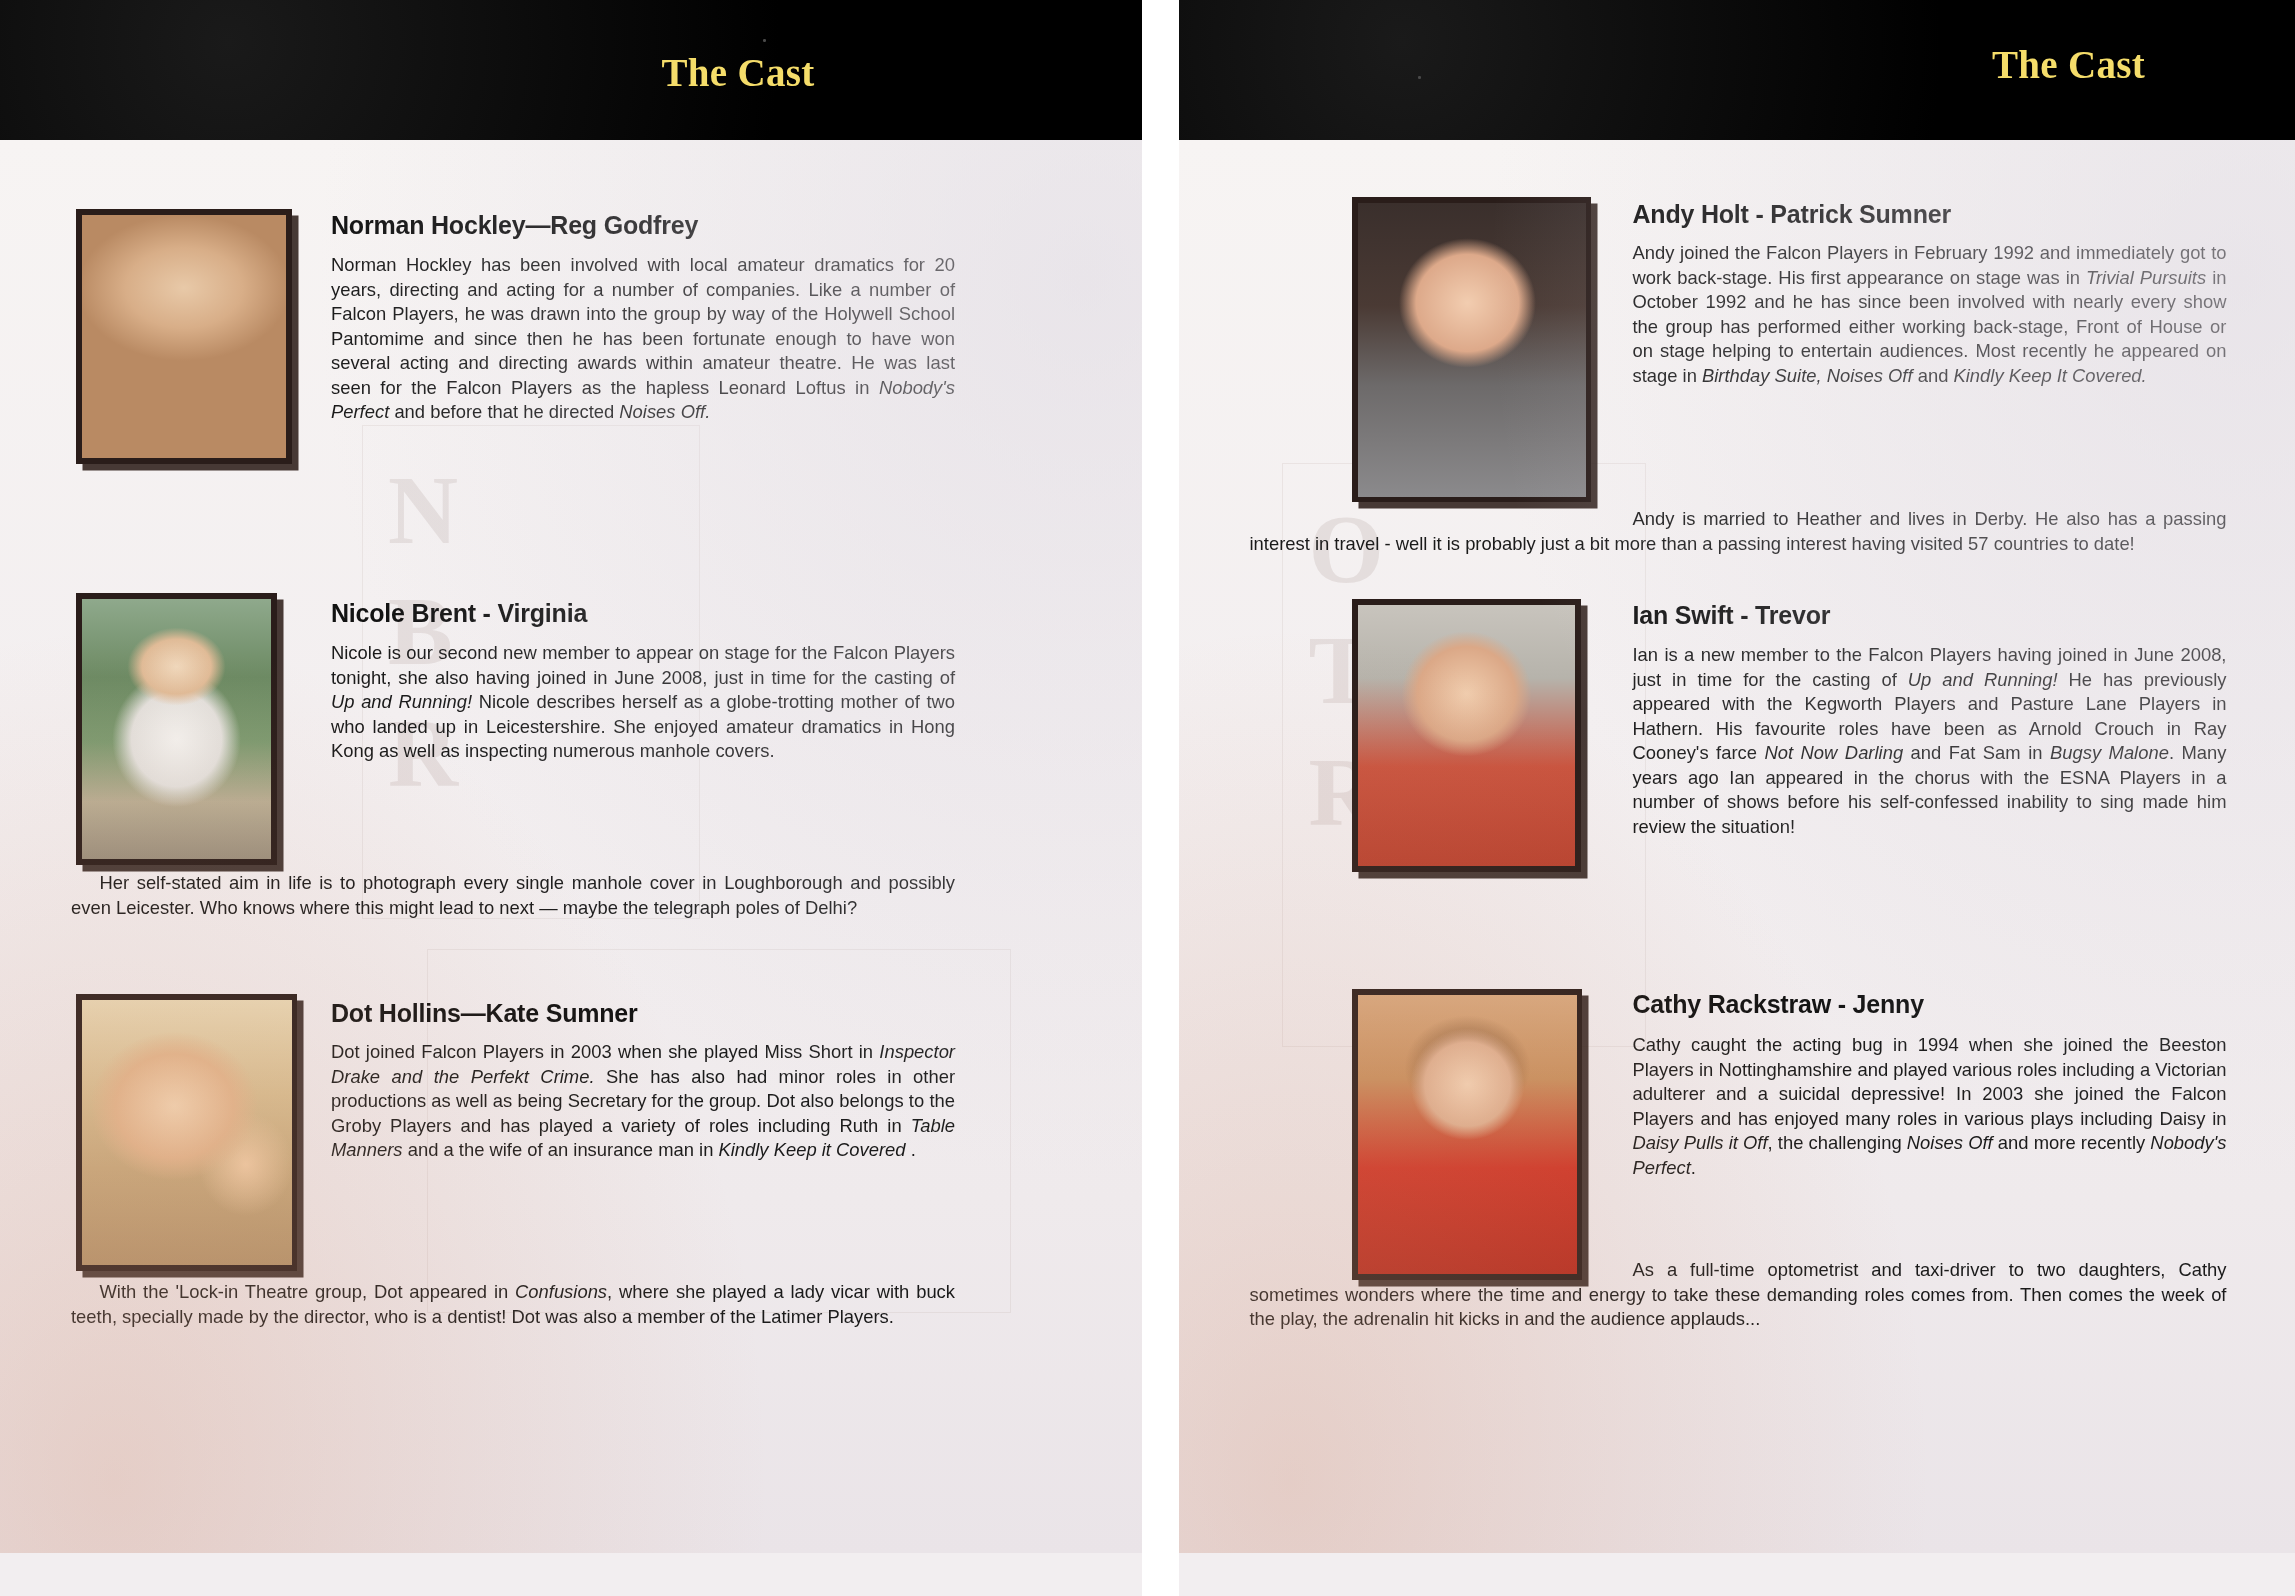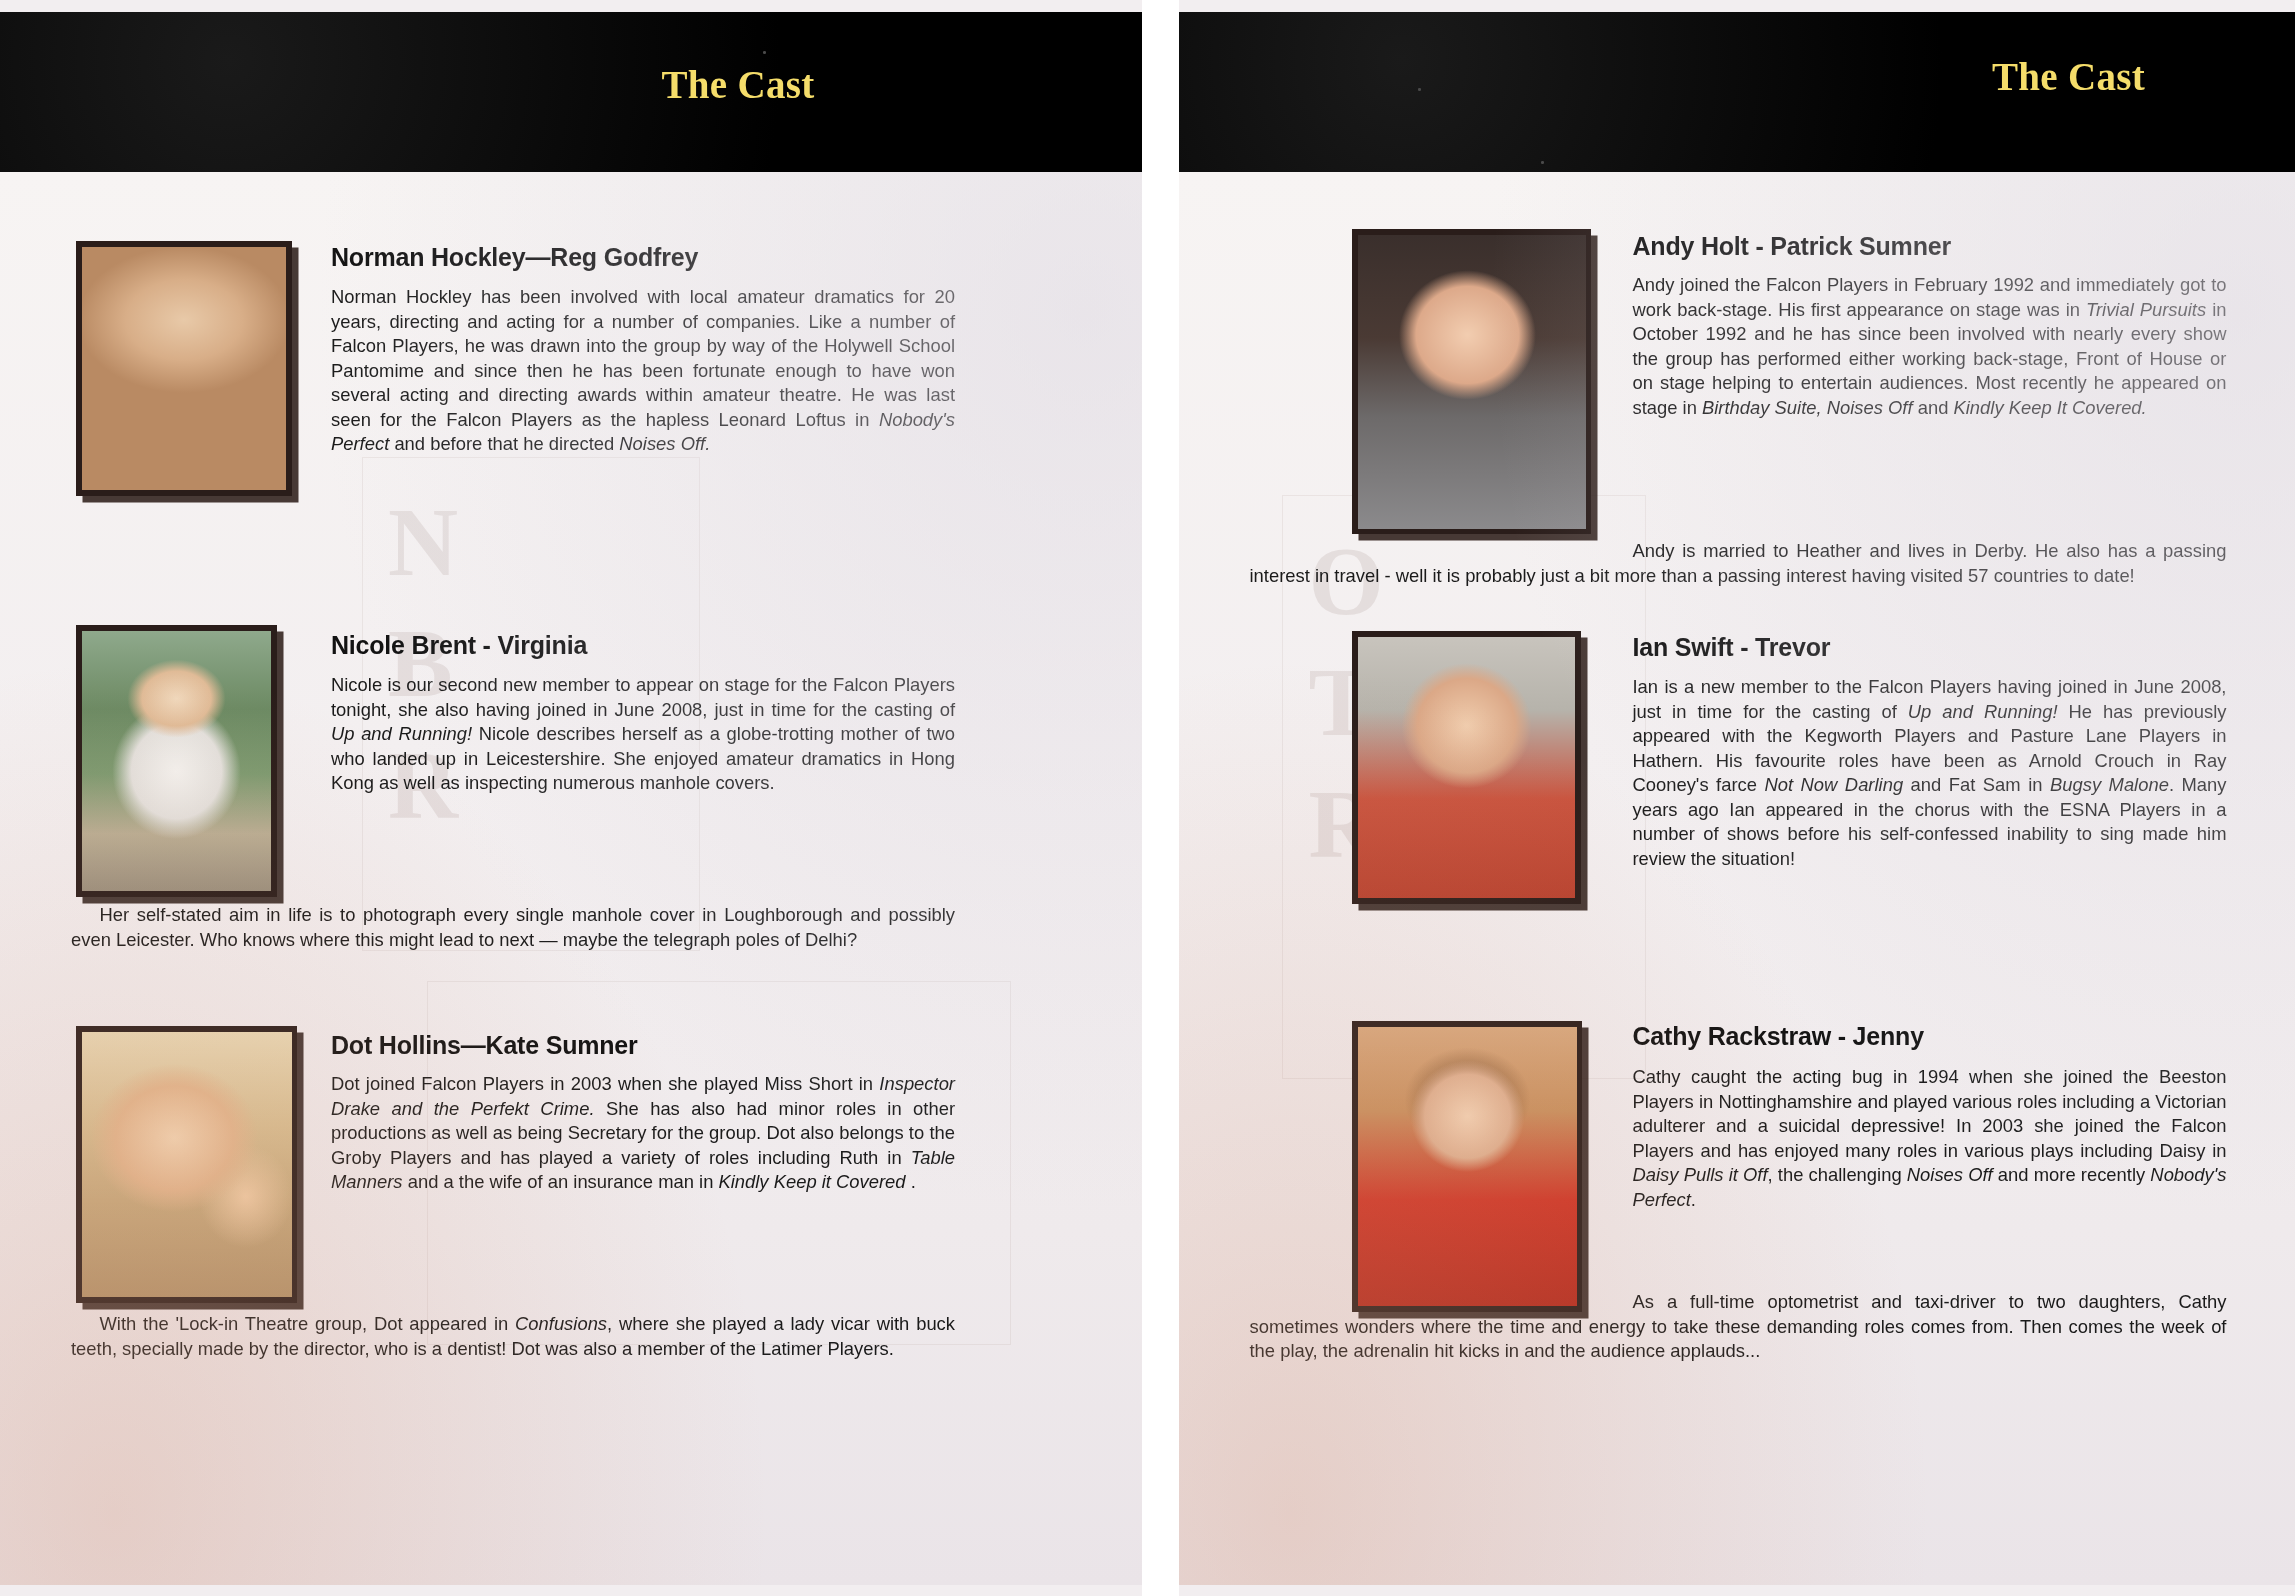--- a/index.html
+++ b/index.html
@@ -34,25 +34,24 @@
     height: 1597px;
     background: #ffffff;
   }
   .page-right {
     width: 1116px;
   }
 
   
   .header-band {
     position: relative;
-    height: 160px;
+    height: 140px;
     width: 100%;
     background: #000000;
     background-image: radial-gradient(circle at 20% 30%, #1a1a1a 0%, #000000 60%);
-    margin-top: 12px;
   }
   .header-title {
     position: absolute;
     right: 0;
     top: 0;
     color: #f5dd6a;
     font-family: "Liberation Serif", serif;
     font-size: 39px;
     font-weight: bold;
     letter-spacing: 0.3px;

